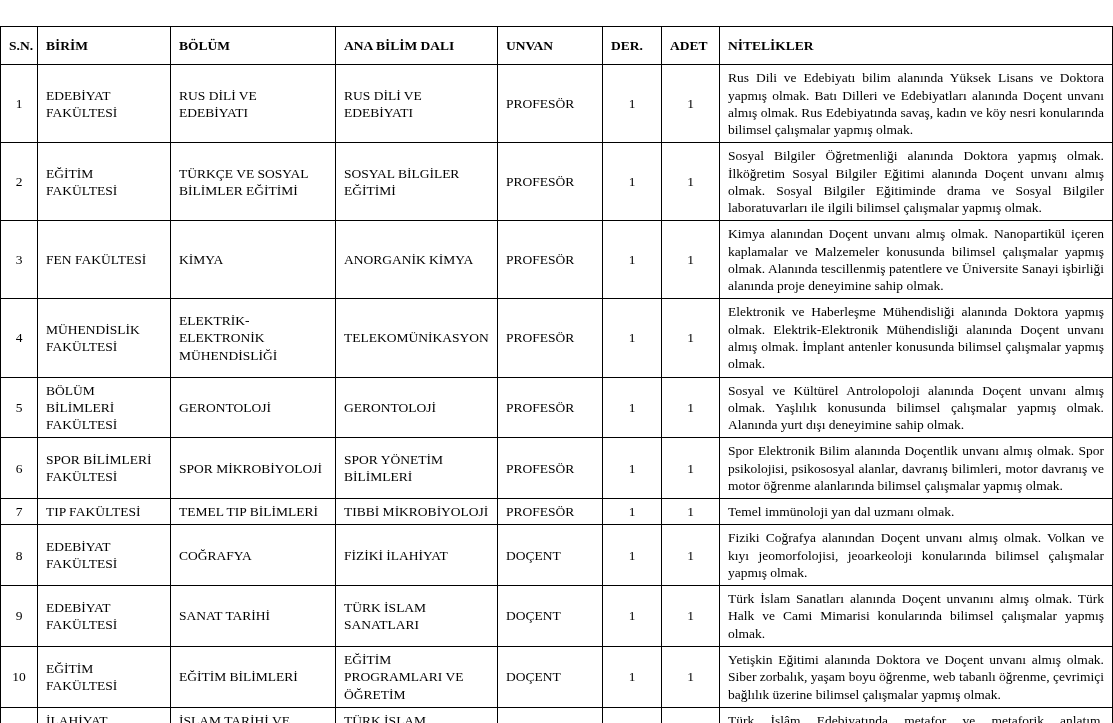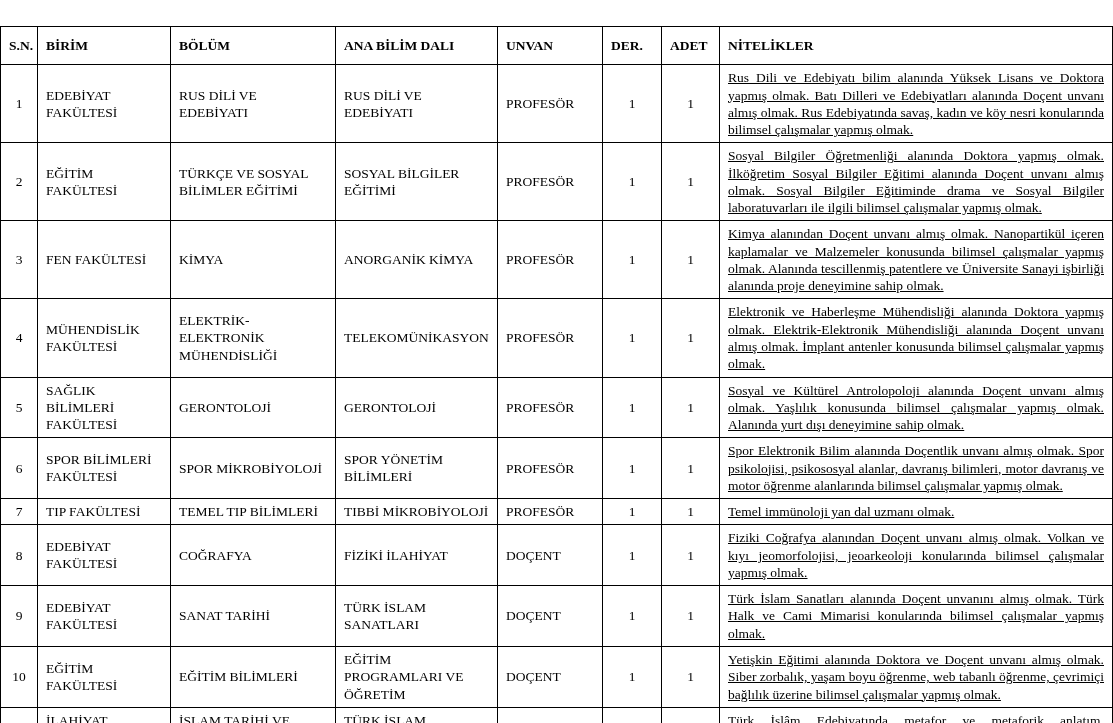--- a/index.html
+++ b/index.html
@@ -44,21 +44,20 @@
   td.c-sn   { text-align: center; padding-left: 2px; padding-right: 2px; }
   td.c-der  { text-align: center; }
   td.c-adet { text-align: center; }
   td.c-nitelikler {
     vertical-align: top;
     text-align: justify;
     text-justify: inter-word;
     font-size: 13px;
     line-height: 17.5px;
     padding: 2px 6px 3px 7px;
-    text-decoration: underline;
   }
 </style>
 </head>
 <body>
 
 <div class="page">
   <table class="vacancy-table">
     <colgroup>
       <col style="width:37px">
       <col style="width:133px">
@@ -117,21 +116,21 @@
     <td class="c-birim">MÜHENDİSLİK FAKÜLTESİ</td>
     <td class="c-bolum">ELEKTRİK-ELEKTRONİK MÜHENDİSLİĞİ</td>
     <td class="c-anabilim">TELEKOMÜNİKASYON</td>
     <td class="c-unvan">PROFESÖR</td>
     <td class="c-der">1</td>
     <td class="c-adet">1</td>
     <td class="c-nitelikler">Elektronik ve Haberleşme Mühendisliği alanında Doktora yapmış olmak.  Elektrik-Elektronik Mühendisliği alanında Doçent unvanı almış olmak. İmplant antenler konusunda bilimsel çalışmalar yapmış olmak.</td>
   </tr>
         <tr>
     <td class="c-sn">5</td>
-    <td class="c-birim">SAĞLIK BİLİMLERİ FAKÜLTESİ</td>
+    <td class="c-birim">BÖLÜM BİLİMLERİ FAKÜLTESİ</td>
     <td class="c-bolum">GERONTOLOJİ</td>
     <td class="c-anabilim">GERONTOLOJİ</td>
     <td class="c-unvan">PROFESÖR</td>
     <td class="c-der">1</td>
     <td class="c-adet">1</td>
     <td class="c-nitelikler">Sosyal ve Kültürel Antrolopoloji alanında Doçent unvanı almış olmak. Yaşlılık konusunda bilimsel çalışmalar yapmış olmak. Alanında yurt dışı deneyimine sahip olmak.</td>
   </tr>
         <tr>
     <td class="c-sn">6</td>
     <td class="c-birim">SPOR BİLİMLERİ FAKÜLTESİ</td>

